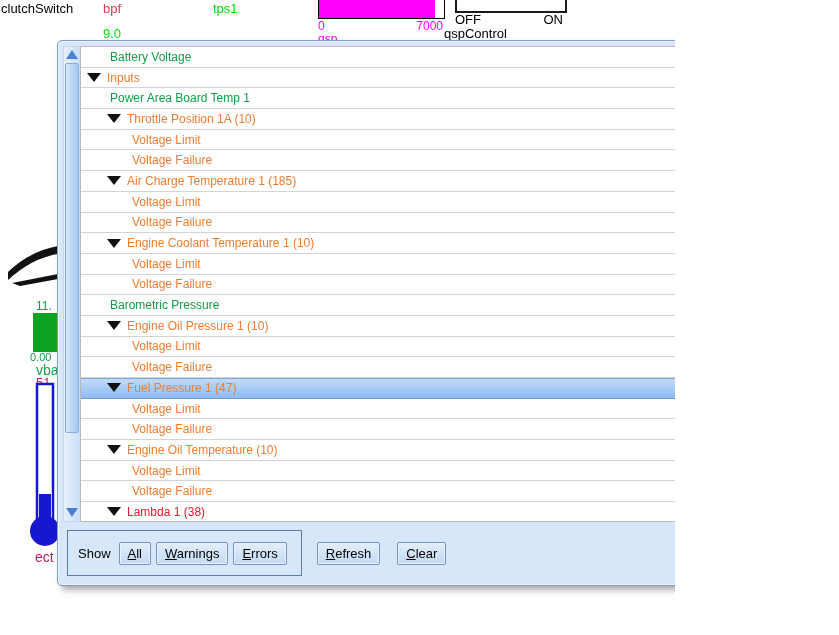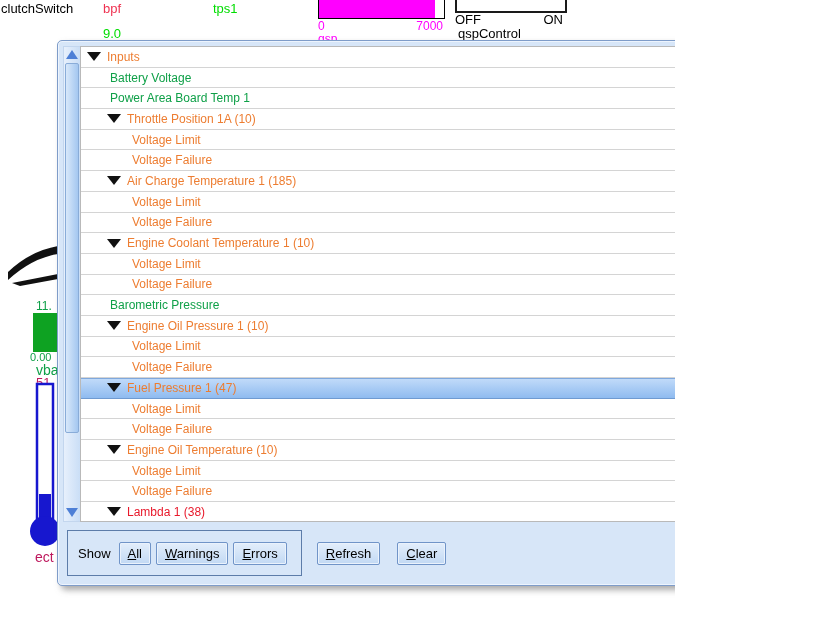--- a/index.html
+++ b/index.html
@@ -80,21 +80,21 @@
   <div class="abs" id="rpm-bar">
     <div id="rpm-bar-fill" style="width: 93%;"></div>
   </div>
   <span class="abs lbl-magenta" style="left:318px;top:19px;">0</span>
   <span class="abs lbl-magenta" style="left:410px;top:19px;width:33px;text-align:right;">7000</span>
   <span class="abs lbl-magenta" style="left:318px;top:32px;">qsp</span>
 
   <div class="abs" id="qsp-switch-box"></div>
   <span class="abs bg-label lbl-black" style="left:455px;top:12px;">OFF</span>
   <span class="abs bg-label lbl-black" style="left:540px;top:12px;width:23px;text-align:right;">ON</span>
-  <span class="abs bg-label lbl-black" style="left:458px;top:26px;">qspControl</span>
+  <span class="abs bg-label lbl-black" style="left:444px;top:26px;">qspControl</span>
 
   <svg class="abs" style="left:4px;top:242px;" width="56" height="48">
     <path d="M54,4 Q26,9 4,30 L4,38 Q28,16 54,12 Z" fill="#111"></path>
     <path d="M8,41 L54,32 L54,37 L16,44 Z" fill="#111"></path>
   </svg>
 
   <span class="abs lbl-darkgreen" style="left:36px;top:299px;font-size:12px;">11.</span>
   <div class="abs" id="vbat-bar"></div>
   <span class="abs lbl-darkgreen" style="left:30px;top:351px;font-size:11px;">0.00</span>
   <span class="abs lbl-darkgreen" style="left:36px;top:362px;font-size:14px;">vba</span>
@@ -108,26 +108,26 @@
   <span class="abs lbl-blue" style="left:35px;top:549px;font-size:14px;">ect</span>
 
   <div class="abs" id="dialog">
     <div id="list-region">
       <div id="v-scrollbar">
         <div class="sb-arrow" id="sb-up"></div>
         <div id="sb-thumb"></div>
         <div class="sb-arrow" id="sb-down"></div>
       </div>
       <div id="warning-tree">
-          <div class="trow lvl0 row-warning has-tri">
-            <span class="tri"></span>
-            <span>Inputs</span>
-          </div>
           <div class="trow lvl1 row-ok">
             <span>Battery Voltage</span>
+          </div>
+          <div class="trow lvl0 row-warning has-tri">
+            <span class="tri"></span>
+            <span>Inputs</span>
           </div>
           <div class="trow lvl1 row-ok">
             <span>Power Area Board Temp 1</span>
           </div>
           <div class="trow lvl1 row-warning has-tri">
             <span class="tri"></span>
             <span>Throttle Position 1A (10)</span>
           </div>
           <div class="trow lvl2 row-warning">
             <span>Voltage Limit</span>

